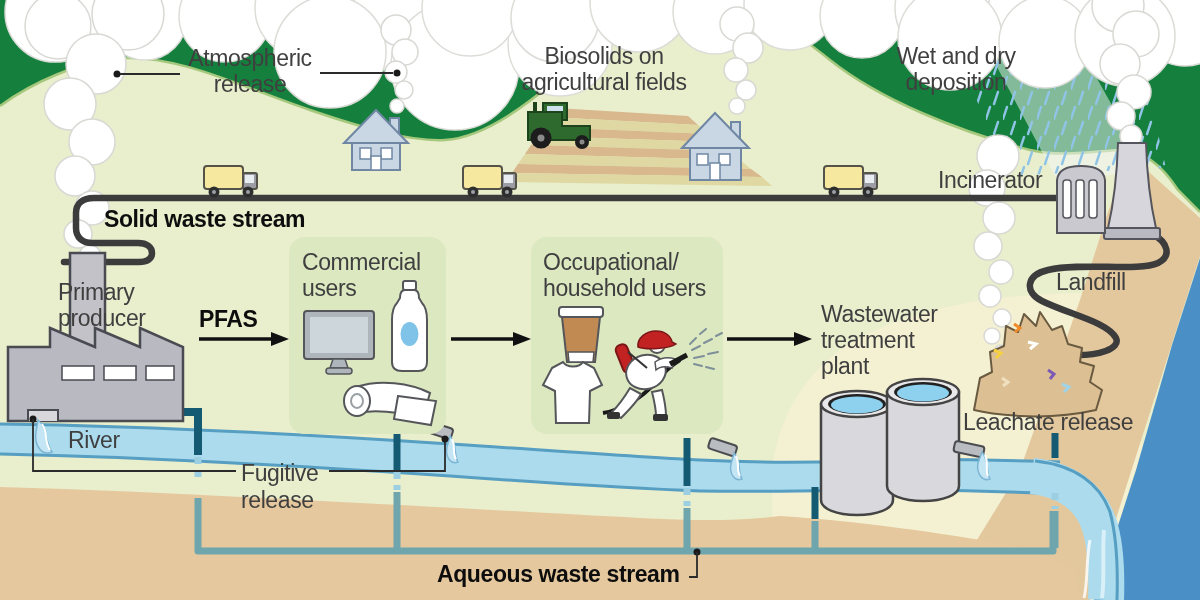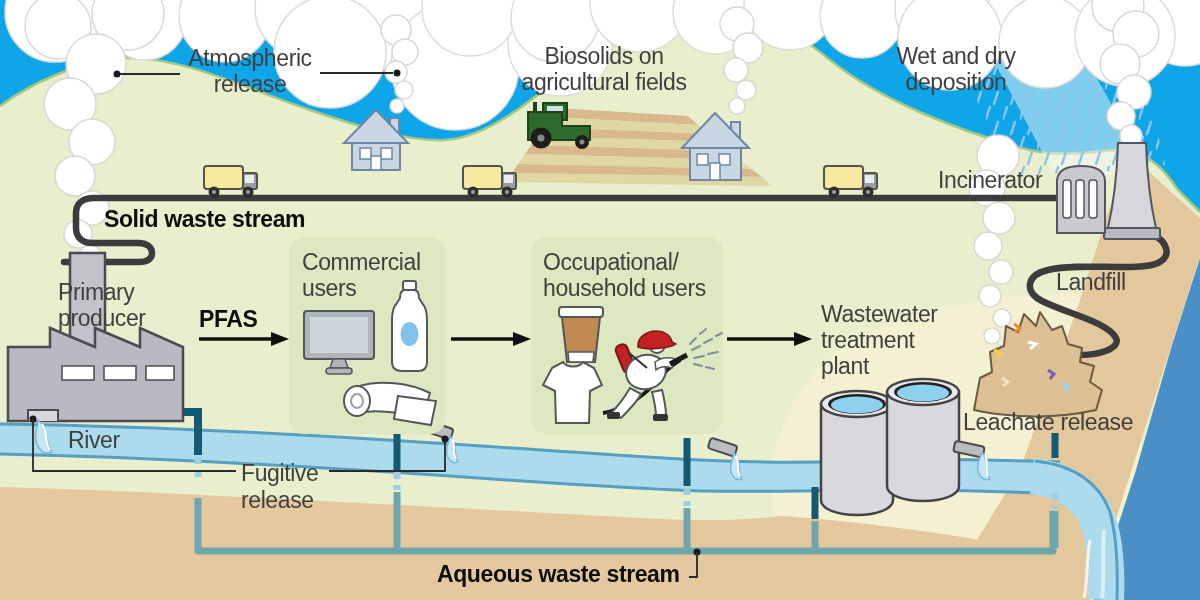--- a/index.html
+++ b/index.html
@@ -1,16 +1,16 @@
 <!DOCTYPE html>
 <html><head>
 <meta charset="utf-8">
 <style>
   html,body{margin:0;padding:0;background:#fff;}
-  #stage{position:relative;width:1200px;height:600px;background:#0ea5e9;overflow:hidden;}
+  #stage{position:relative;width:1200px;height:600px;background:#15803d;overflow:hidden;}
   svg{display:block;}
   .lbl{font-family:"Liberation Sans",sans-serif;font-size:23px;fill:#3f3f3f;letter-spacing:-0.4px;}
   .lbl-bold{font-family:"Liberation Sans",sans-serif;font-size:23px;font-weight:bold;fill:#0d0d0d;letter-spacing:-0.4px;}
   .mid{text-anchor:middle;}
 </style>
 </head>
 <body>
 
 <div id="stage">
 <svg width="1200" height="600" viewBox="0 0 1200 600">

